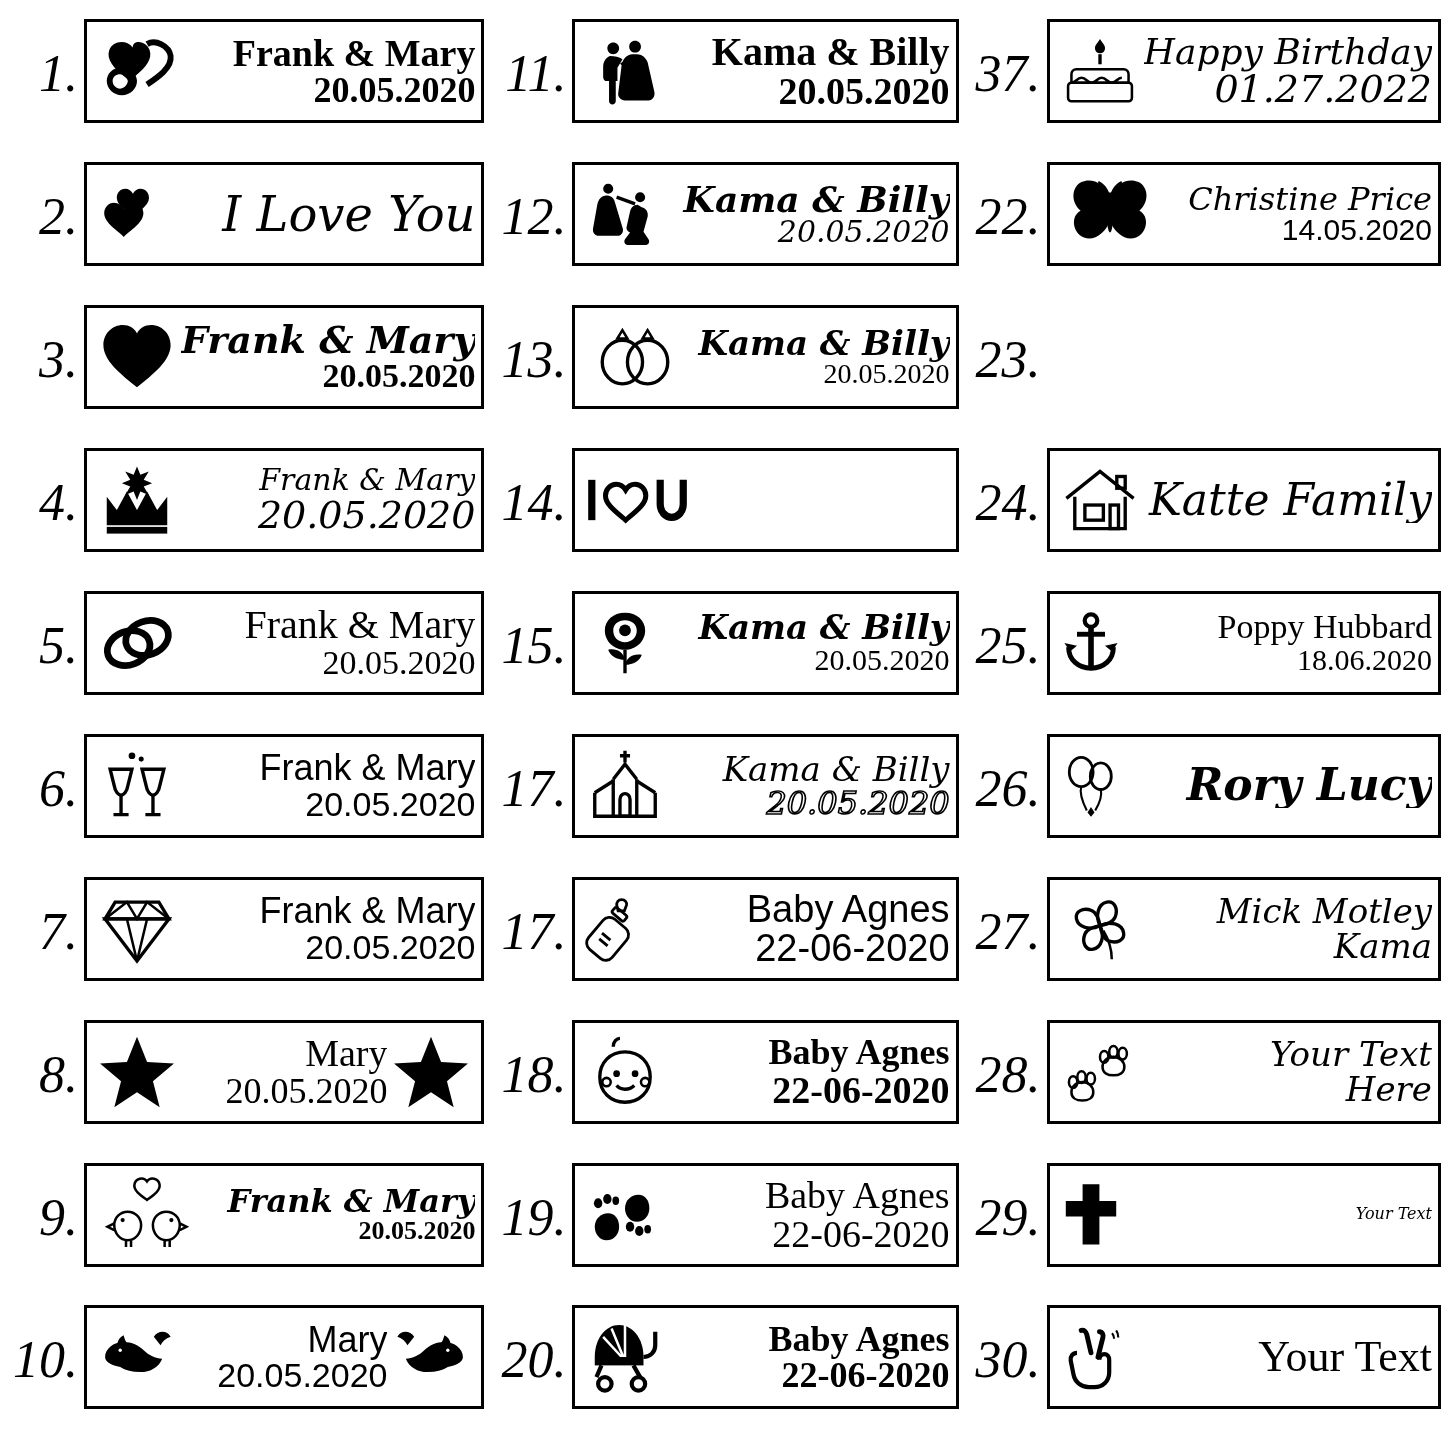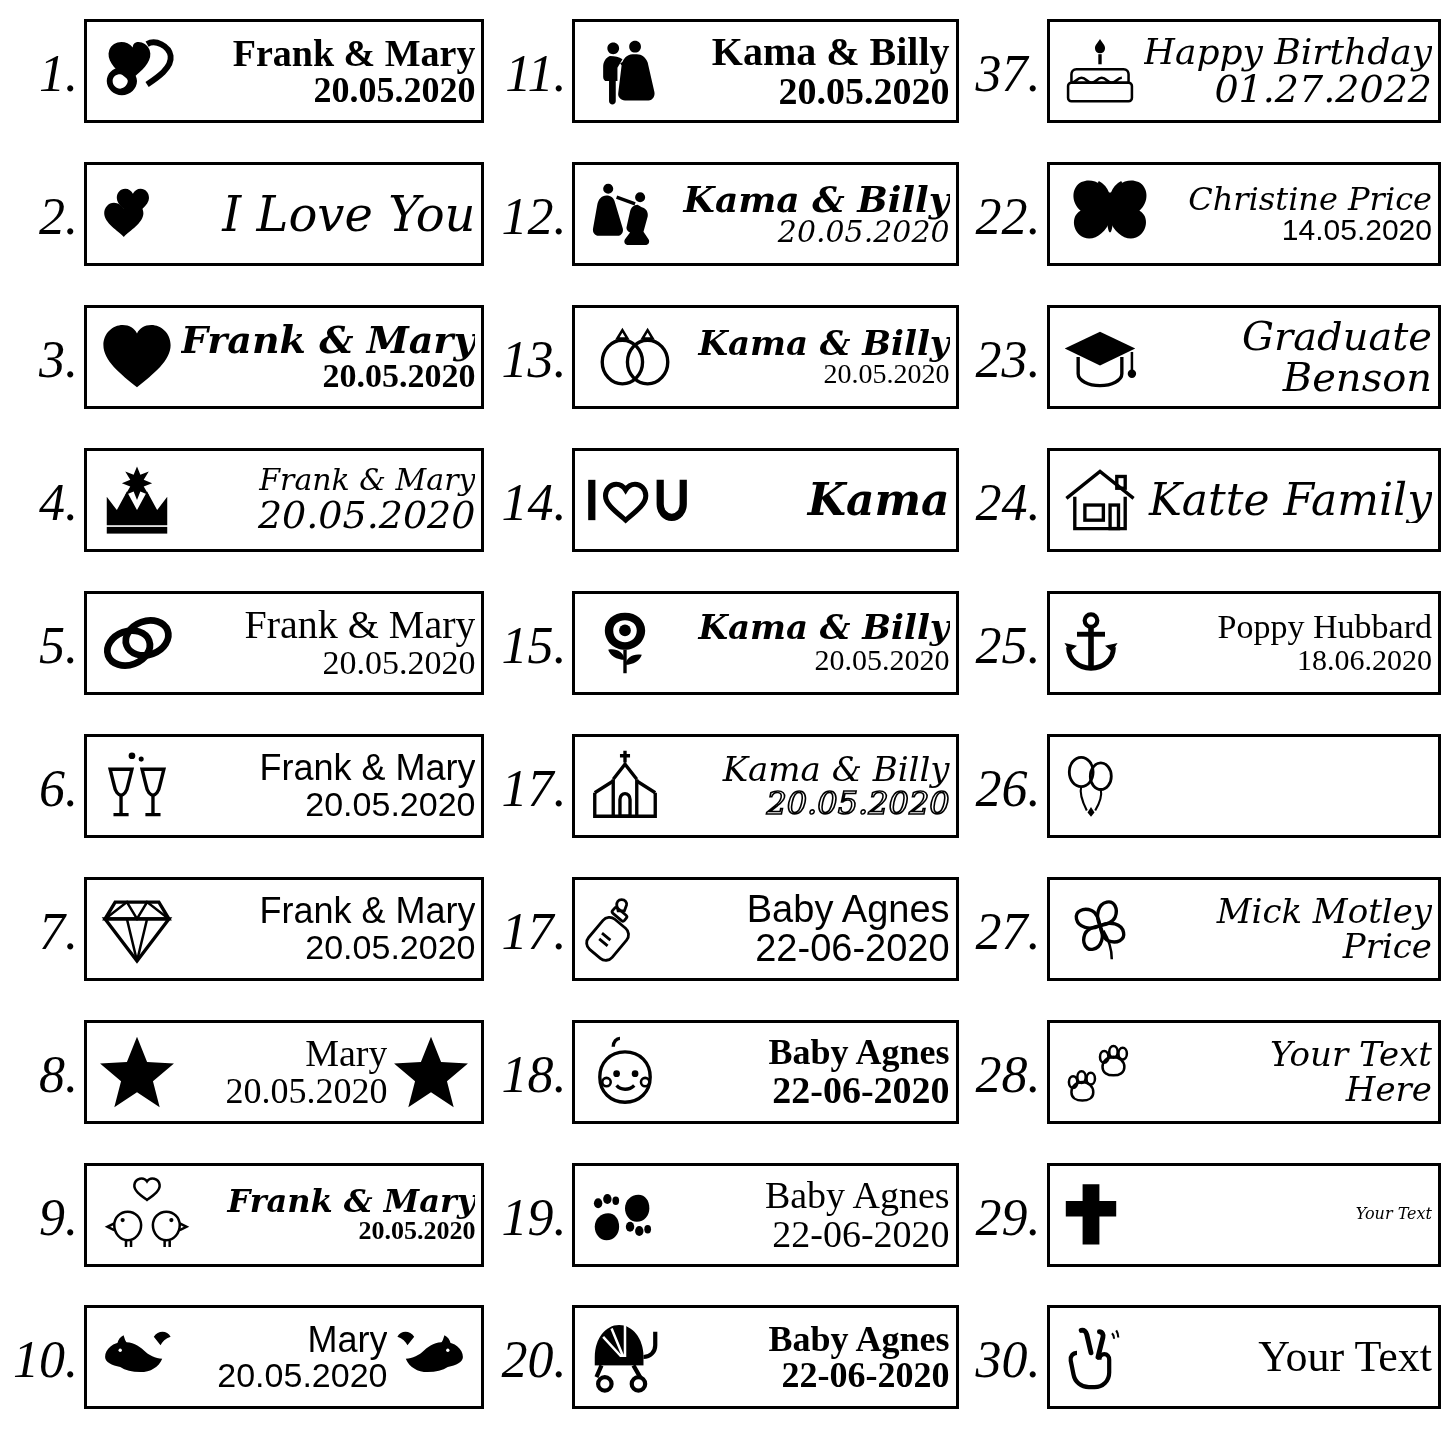--- a/index.html
+++ b/index.html
@@ -235,34 +235,20 @@
       </div>
       <div class="txt">
         <span class="l1 scriptb s34">Kama &amp; Billy</span>
         <span class="l2 serif s28">20.05.2020</span>
       </div>
     </div>
   </div>
 
   <div class="cell">
     <div class="idx">23.</div>
-    <div class="plate">
-      <div class="icon">
-        <svg viewBox="0 0 100 100" width="84" height="84">
-            <path d="M50 20L8 40l42 20 42-20z" fill="#000"></path>
-            <path d="M24 50v20c0 8 12 14 26 14s26-6 26-14V50" fill="none" stroke="#000" stroke-width="4"></path>
-            <path d="M88 44v22" stroke="#000" stroke-width="3"></path>
-            <circle cx="88" cy="70" r="5" fill="#000"></circle>
-          </svg>
-      </div>
-      <div class="txt">
-        <span class="l1 script s40">Graduate</span>
-        <span class="l2 script s40">Benson</span>
-      </div>
-    </div>
   </div>
 
   <div class="cell">
     <div class="idx">4.</div>
     <div class="plate">
       <div class="icon">
         <svg viewBox="0 0 100 100" width="84" height="84">
             <path d="M50 10l4 10 10-4-6 10 10 4-10 4 6 10-10-4-4 10-4-10-10 4 6-10-10-4 10-4-6-10 10 4z" fill="#000"></path>
             <path d="M14 46l12 16 12-22 12 22 12-22 12 22 12-16v34H14z" fill="#000"></path>
             <rect x="14" y="82" width="72" height="8" fill="#000"></rect>
@@ -277,23 +263,20 @@
 
   <div class="cell">
     <div class="idx">14.</div>
     <div class="plate">
       <div class="icon wide">
         <svg viewBox="0 0 150 100" width="128" height="84">
             <rect x="10" y="22" width="10" height="56" fill="#000"></rect>
             <path d="M62 78C48 66 34 56 34 44c0-9 7-16 15-16 5 0 10 3 13 8 3-5 8-8 13-8 8 0 15 7 15 16 0 12-14 22-28 34z" fill="none" stroke="#000" stroke-width="7"></path>
             <path d="M110 22v34c0 10 7 18 16 18s16-8 16-18V22" fill="none" stroke="#000" stroke-width="10"></path>
           </svg>
-      </div>
-      <div class="txt">
-        <span class="l1 scriptb s44">Kama</span>
       </div>
     </div>
   </div>
 
   <div class="cell">
     <div class="idx">24.</div>
     <div class="plate">
       <div class="icon">
         <svg viewBox="0 0 100 100" width="84" height="84">
             <path d="M10 48L50 16l40 32" fill="none" stroke="#000" stroke-width="4"></path>
@@ -405,20 +388,23 @@
     <div class="idx">26.</div>
     <div class="plate">
       <div class="icon narrow">
         <svg viewBox="0 0 100 100" width="80" height="80">
             <ellipse cx="36" cy="30" rx="17" ry="21" fill="none" stroke="#000" stroke-width="4"></ellipse>
             <ellipse cx="64" cy="36" rx="15" ry="19" fill="none" stroke="#000" stroke-width="4"></ellipse>
             <path d="M36 51c-3 10 2 22 8 34M64 55c2 9-2 20-8 30" fill="none" stroke="#000" stroke-width="3"></path>
             <path d="M50 80l-5 8 5 6 5-6z" fill="#000"></path>
           </svg>
       </div>
+      <div class="txt">
+        <span class="l1 scriptb s44">Rory Lucy</span>
+      </div>
     </div>
   </div>
 
   <div class="cell">
     <div class="idx">7.</div>
     <div class="plate">
       <div class="icon">
         <svg viewBox="0 0 100 100" width="84" height="84">
             <path d="M12 38h76L50 88z" fill="none" stroke="#000" stroke-width="4"></path>
             <path d="M24 18h52l12 20H12z" fill="none" stroke="#000" stroke-width="4"></path>
@@ -457,21 +443,21 @@
         <svg viewBox="0 0 100 100" width="84" height="84">
             <path d="M50 46c-6-12-2-26 8-28 9-2 14 8 10 18-2 5-10 9-18 10z" fill="none" stroke="#000" stroke-width="4"></path>
             <path d="M50 46c12-6 26-2 28 8 2 9-8 14-18 10-5-2-9-10-10-18z" fill="none" stroke="#000" stroke-width="4"></path>
             <path d="M50 46c6 12 2 26-8 28-9 2-14-8-10-18 2-5 10-9 18-10z" fill="none" stroke="#000" stroke-width="4"></path>
             <path d="M50 46c-12 6-26 2-28-8-2-9 8-14 18-10 5 2 9 10 10 18z" fill="none" stroke="#000" stroke-width="4"></path>
             <path d="M54 52c6 10 10 22 10 34" fill="none" stroke="#000" stroke-width="3"></path>
           </svg>
       </div>
       <div class="txt">
         <span class="l1 script s34">Mick Motley</span>
-        <span class="l2 script s34">Price</span>
+        <span class="l2 script s34">Kama</span>
       </div>
     </div>
   </div>
 
   <div class="cell">
     <div class="idx">8.</div>
     <div class="plate">
       <div class="icon">
         <svg viewBox="0 0 100 100" width="84" height="84">
             <path d="M50 8l12 30 32 2-25 21 8 31-27-18-27 18 8-31L6 40l32-2z" fill="#000"></path>

